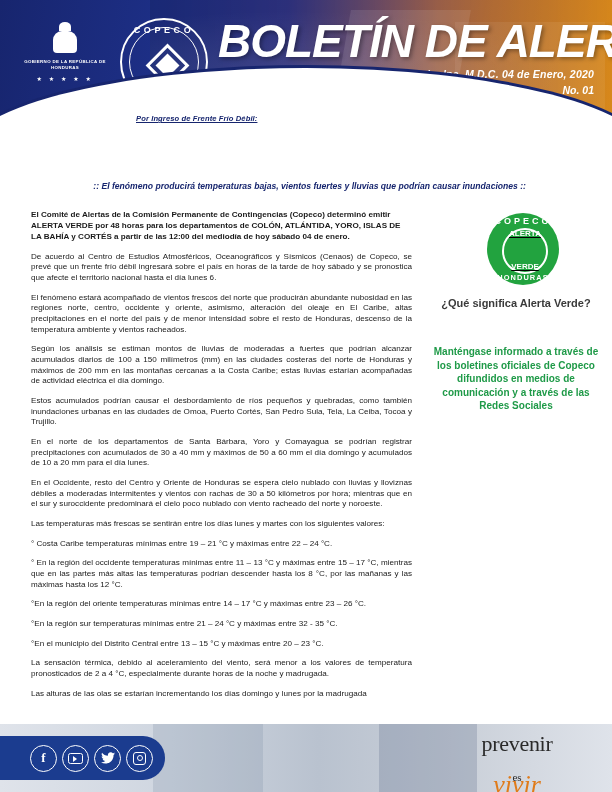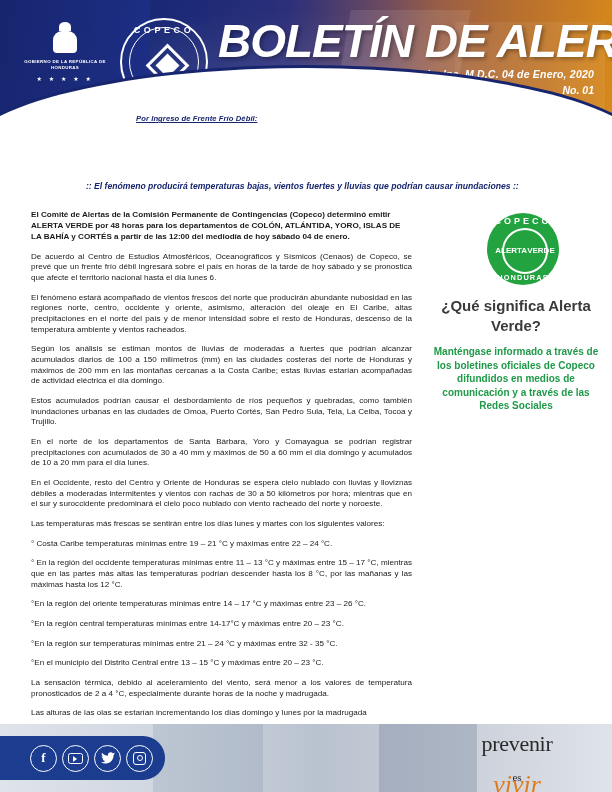--- a/index.html
+++ b/index.html
@@ -90,51 +90,51 @@
     font-size:7.6px;font-weight:bold;font-style:italic;color:#16256e;
     text-decoration:underline;letter-spacing:.1px;
   }
   .main-title{
     position:absolute;left:0;right:0;top:126px;text-align:center;
     color:#1b2f8f;font-size:26.5px;font-weight:bold;font-style:italic;
     line-height:1.02;letter-spacing:-.6px;
   }
   .main-title span{display:block;}
   .subtitle{
-    position:absolute;left:86px;width:440px;top:181px;text-align:left;
+    position:absolute;left:86px;width:440px;top:181px;text-align:right;
     color:#16256e;font-size:8.6px;font-weight:bold;font-style:italic;line-height:1.35;
   }
 
   
   .body-col{position:absolute;left:31px;top:210px;width:381px;}
   .body-col p{
     margin:0 0 9px 0;font-size:8.1px;line-height:1.32;color:#1a1a1a;
     text-align:justify;
   }
   .body-col p.lead{font-weight:bold;text-align:left;line-height:1.34;}
   .body-col p.temp{text-align:left;}
 
   
   .badge{
     position:absolute;left:487px;top:213px;width:72px;height:72px;
     border-radius:50%;background:#22a33f;
   }
   .badge .inner{
     position:absolute;left:15px;top:15px;width:42px;height:42px;border-radius:50%;
-    border:2px solid #fff;display:flex;flex-direction:row;
-    align-items:center;justify-content:center;
+    border:2px solid #fff;display:flex;flex-direction:column;
+    align-items:center;justify-content:space-between;text-decoration:underline;
   }
   .badge .inner b{color:#fff;font-size:8px;font-weight:bold;line-height:1.1;display:block;}
   .badge .bw{position:absolute;left:0;right:0;text-align:center;color:#fff;font-weight:bold;}
   .badge .bw-top{top:3px;font-size:9px;letter-spacing:3px;}
   .badge .bw-bot{bottom:3px;font-size:7.4px;letter-spacing:1.1px;}
 
   .side-head{
     position:absolute;left:430px;top:296px;width:172px;text-align:center;
-    color:#3a3a3a;font-size:15px;font-weight:bold;line-height:1.3;
+    color:#3a3a3a;font-size:11px;font-weight:bold;line-height:1.3;
   }
   .side-body{
     position:absolute;left:432px;top:345px;width:168px;text-align:center;
     color:#1f9a48;font-size:10px;font-weight:bold;line-height:1.35;
   }
 
   
   .footer{
     position:absolute;left:0;bottom:0;width:612px;height:68px;
     background:linear-gradient(90deg,#dfe3ea 0%,#cfd6e0 28%,#b9c2cf 52%,#c9cfd8 74%,#dfe3ea 100%);
@@ -222,21 +222,20 @@
   <p>De acuerdo al Centro de Estudios Atmosféricos, Oceanográficos y Sísmicos (Cenaos) de Copeco, se prevé que un frente frío débil ingresará sobre el país en horas de la tarde de hoy sábado y se pronostica que afecte el territorio nacional hasta el día lunes 6.</p>
   <p>El fenómeno estará acompañado de vientos frescos del norte que producirán abundante nubosidad en las regiones norte, centro, occidente y oriente, asimismo, alteración del oleaje en El Caribe, altas precipitaciones en el norte del país y de menor intensidad sobre el resto de Honduras, descenso de la temperatura ambiente y vientos racheados.</p>
   <p>Según los análisis se estiman montos de lluvias de moderadas a fuertes que podrían alcanzar acumulados diarios de 100 a 150 milímetros (mm) en las ciudades costeras del norte de Honduras y máximos de 200 mm en las montañas cercanas a la Costa Caribe; estas lluvias estarían acompañadas de actividad eléctrica el día domingo.</p>
   <p>Estos acumulados podrían causar el desbordamiento de ríos pequeños y quebradas, como también inundaciones urbanas en las ciudades de Omoa, Puerto Cortés, San Pedro Sula, Tela, La Ceiba, Tocoa y Trujillo.</p>
   <p>En el norte de los departamentos de Santa Bárbara, Yoro y Comayagua se podrían registrar precipitaciones con acumulados de 30 a 40 mm y máximos de 50 a 60 mm el día domingo y acumulados de 10 a 20 mm para el día lunes.</p>
   <p>En el Occidente, resto del Centro y Oriente de Honduras se espera cielo nublado con lluvias y lloviznas débiles a moderadas intermitentes y vientos con rachas de 30 a 50 kilómetros por hora; mientras que en el sur y suroccidente predominará el cielo poco nublado con viento racheado del norte y noroeste.</p>
   <p class="temp">Las temperaturas más frescas se sentirán entre los días lunes y martes con los siguientes valores:</p>
   <p class="temp">° Costa Caribe temperaturas mínimas entre 19 – 21 °C y máximas entre 22 – 24 °C.</p>
   <p>° En la región del occidente temperaturas mínimas entre 11 – 13 °C y máximas entre 15 – 17 °C, mientras que en las partes más altas las temperaturas podrían descender hasta los 8 °C, por las mañanas y las máximas hasta los 12 °C.</p>
   <p class="temp">°En la región del oriente temperaturas mínimas entre 14 – 17 °C y máximas entre 23 – 26 °C.</p>
-  <p class="temp">°En la región central temperaturas mínimas entre 14-17°C y máximas entre 20 – 23 °C.</p>
   <p class="temp">°En la región sur temperaturas mínimas entre 21 – 24 °C y máximas entre 32 - 35 °C.</p>
   <p class="temp">°En el municipio del Distrito Central entre 13 – 15 °C y máximas entre 20 – 23 °C.</p>
   <p>La sensación térmica, debido al aceleramiento del viento, será menor a los valores de temperatura pronosticados de 2 a 4 °C, especialmente durante horas de la noche y madrugada.</p>
   <p>Las alturas de las olas se estarían incrementando los días domingo y lunes por la madrugada</p>
 </div>
 
 <div class="badge">
   <div class="bw bw-top">COPECO</div>
   <div class="inner">
     <b>ALERTA</b>

